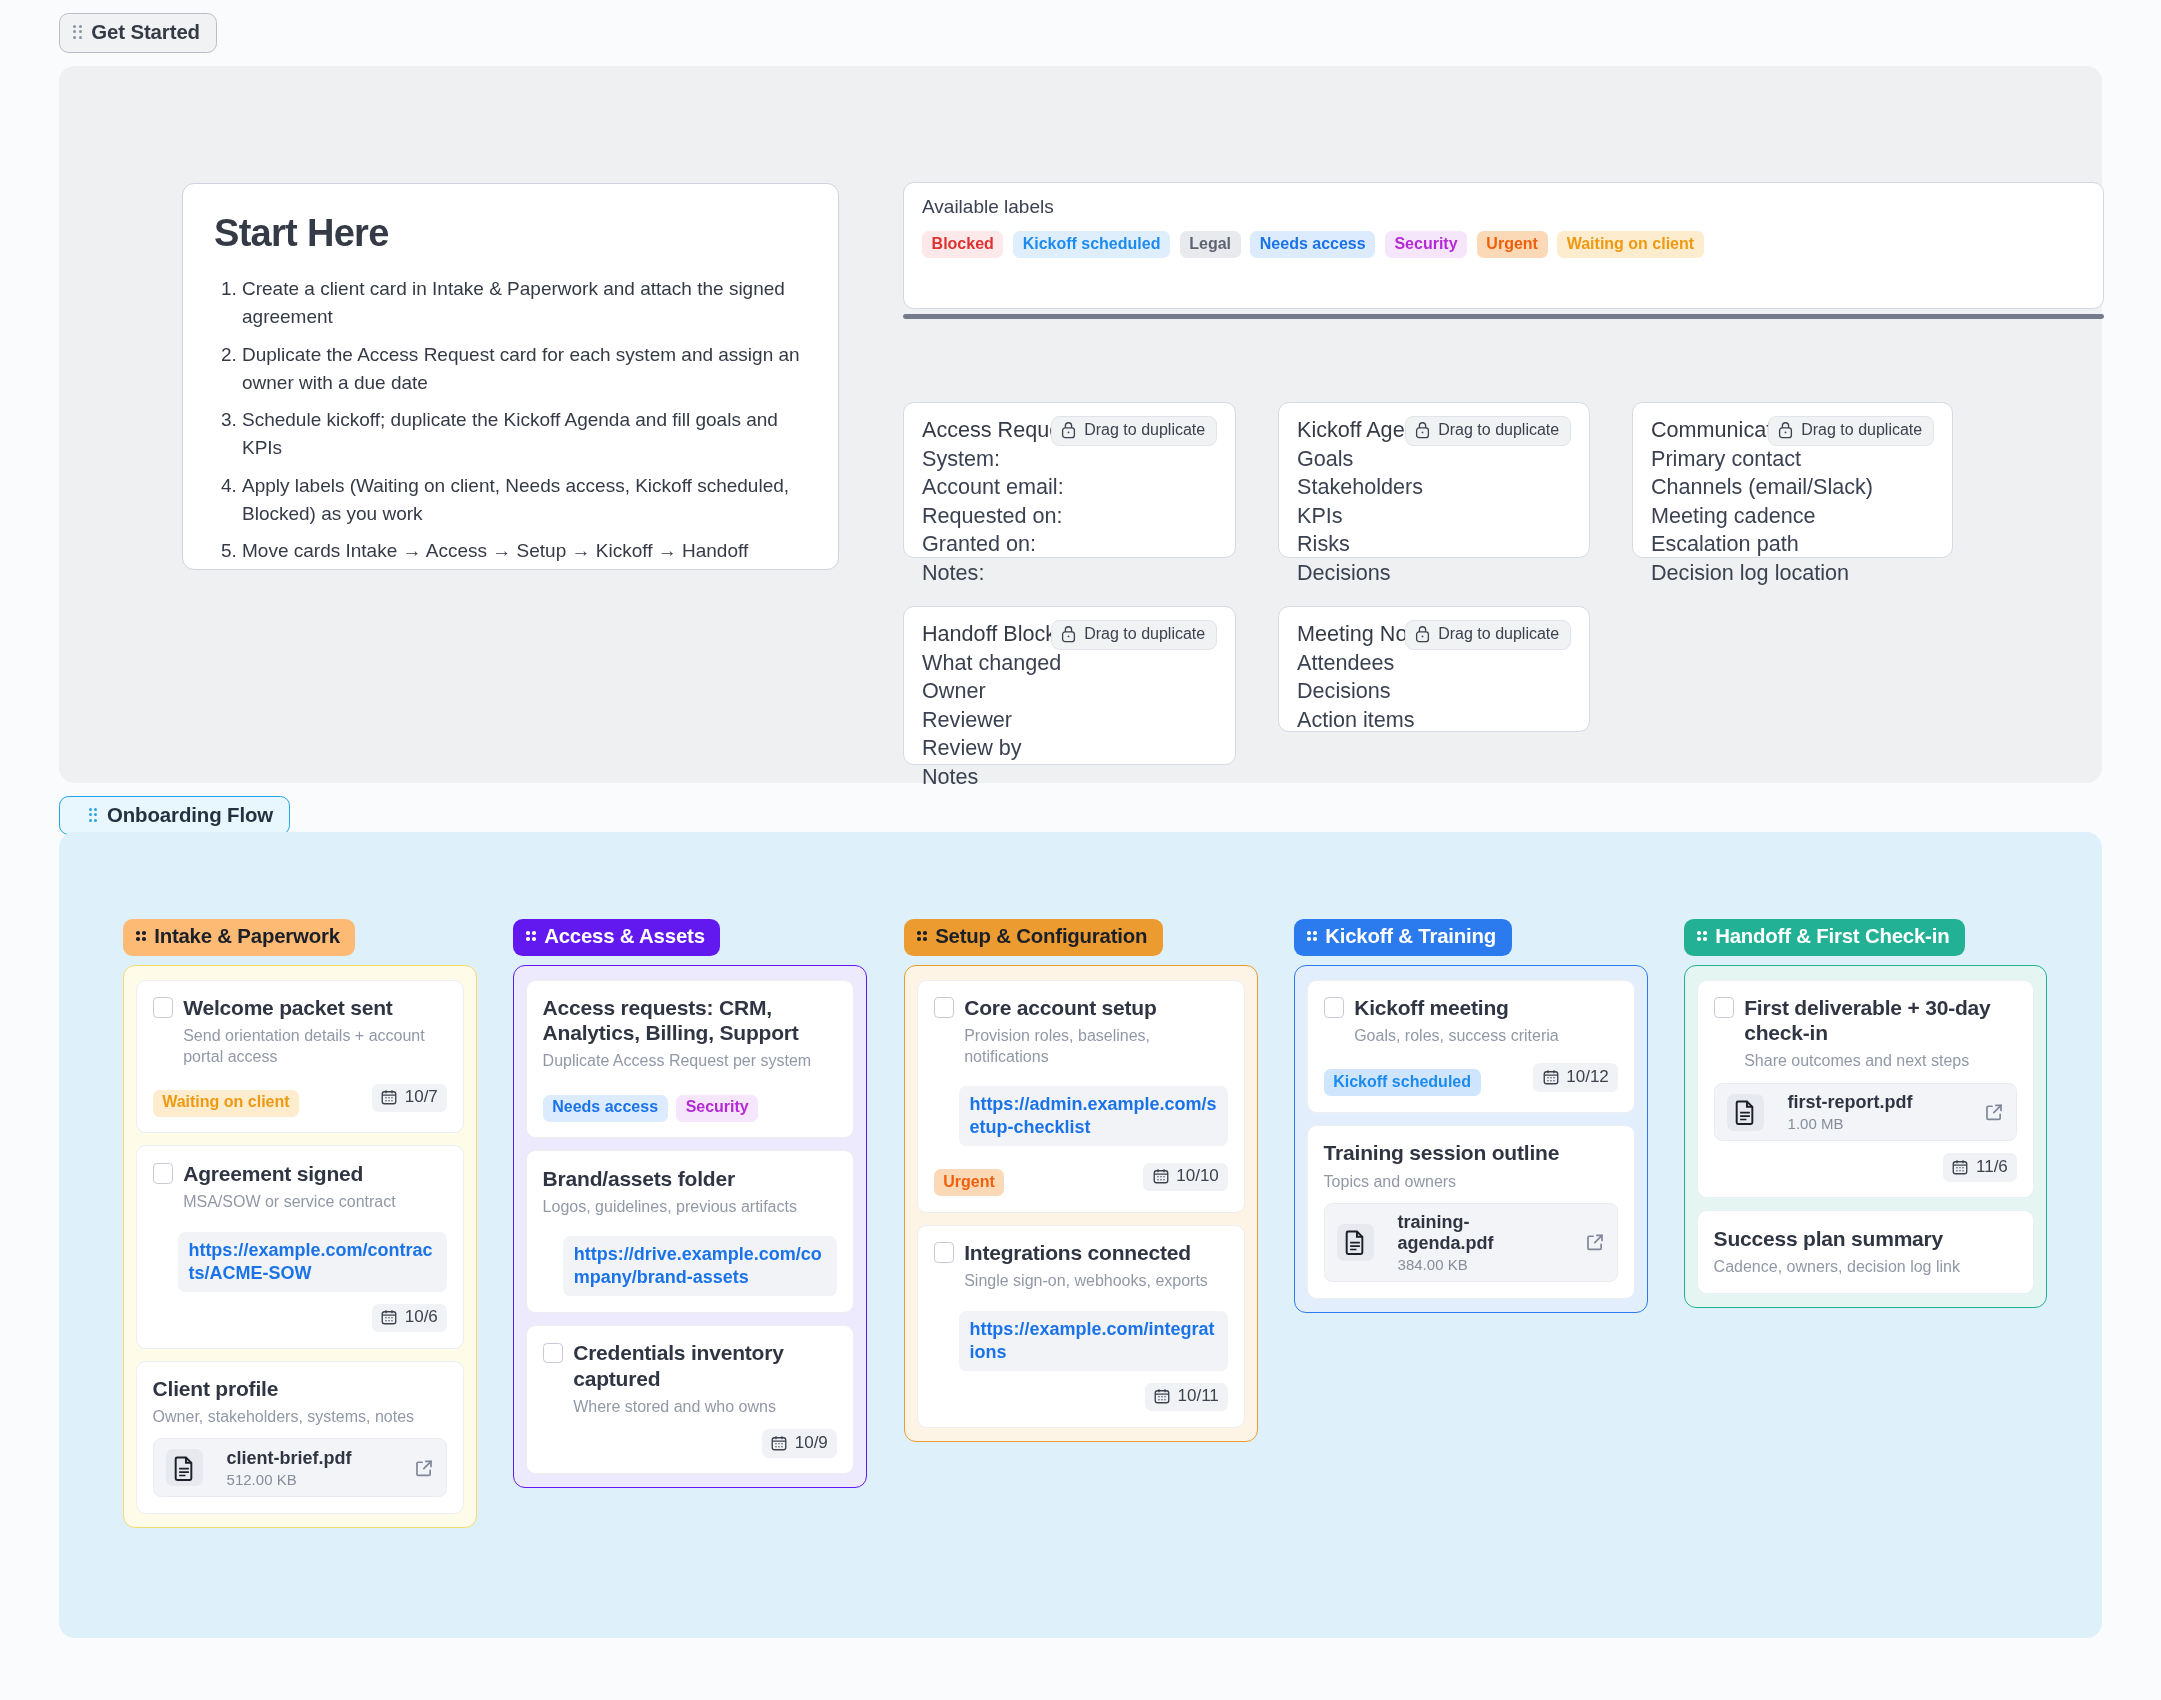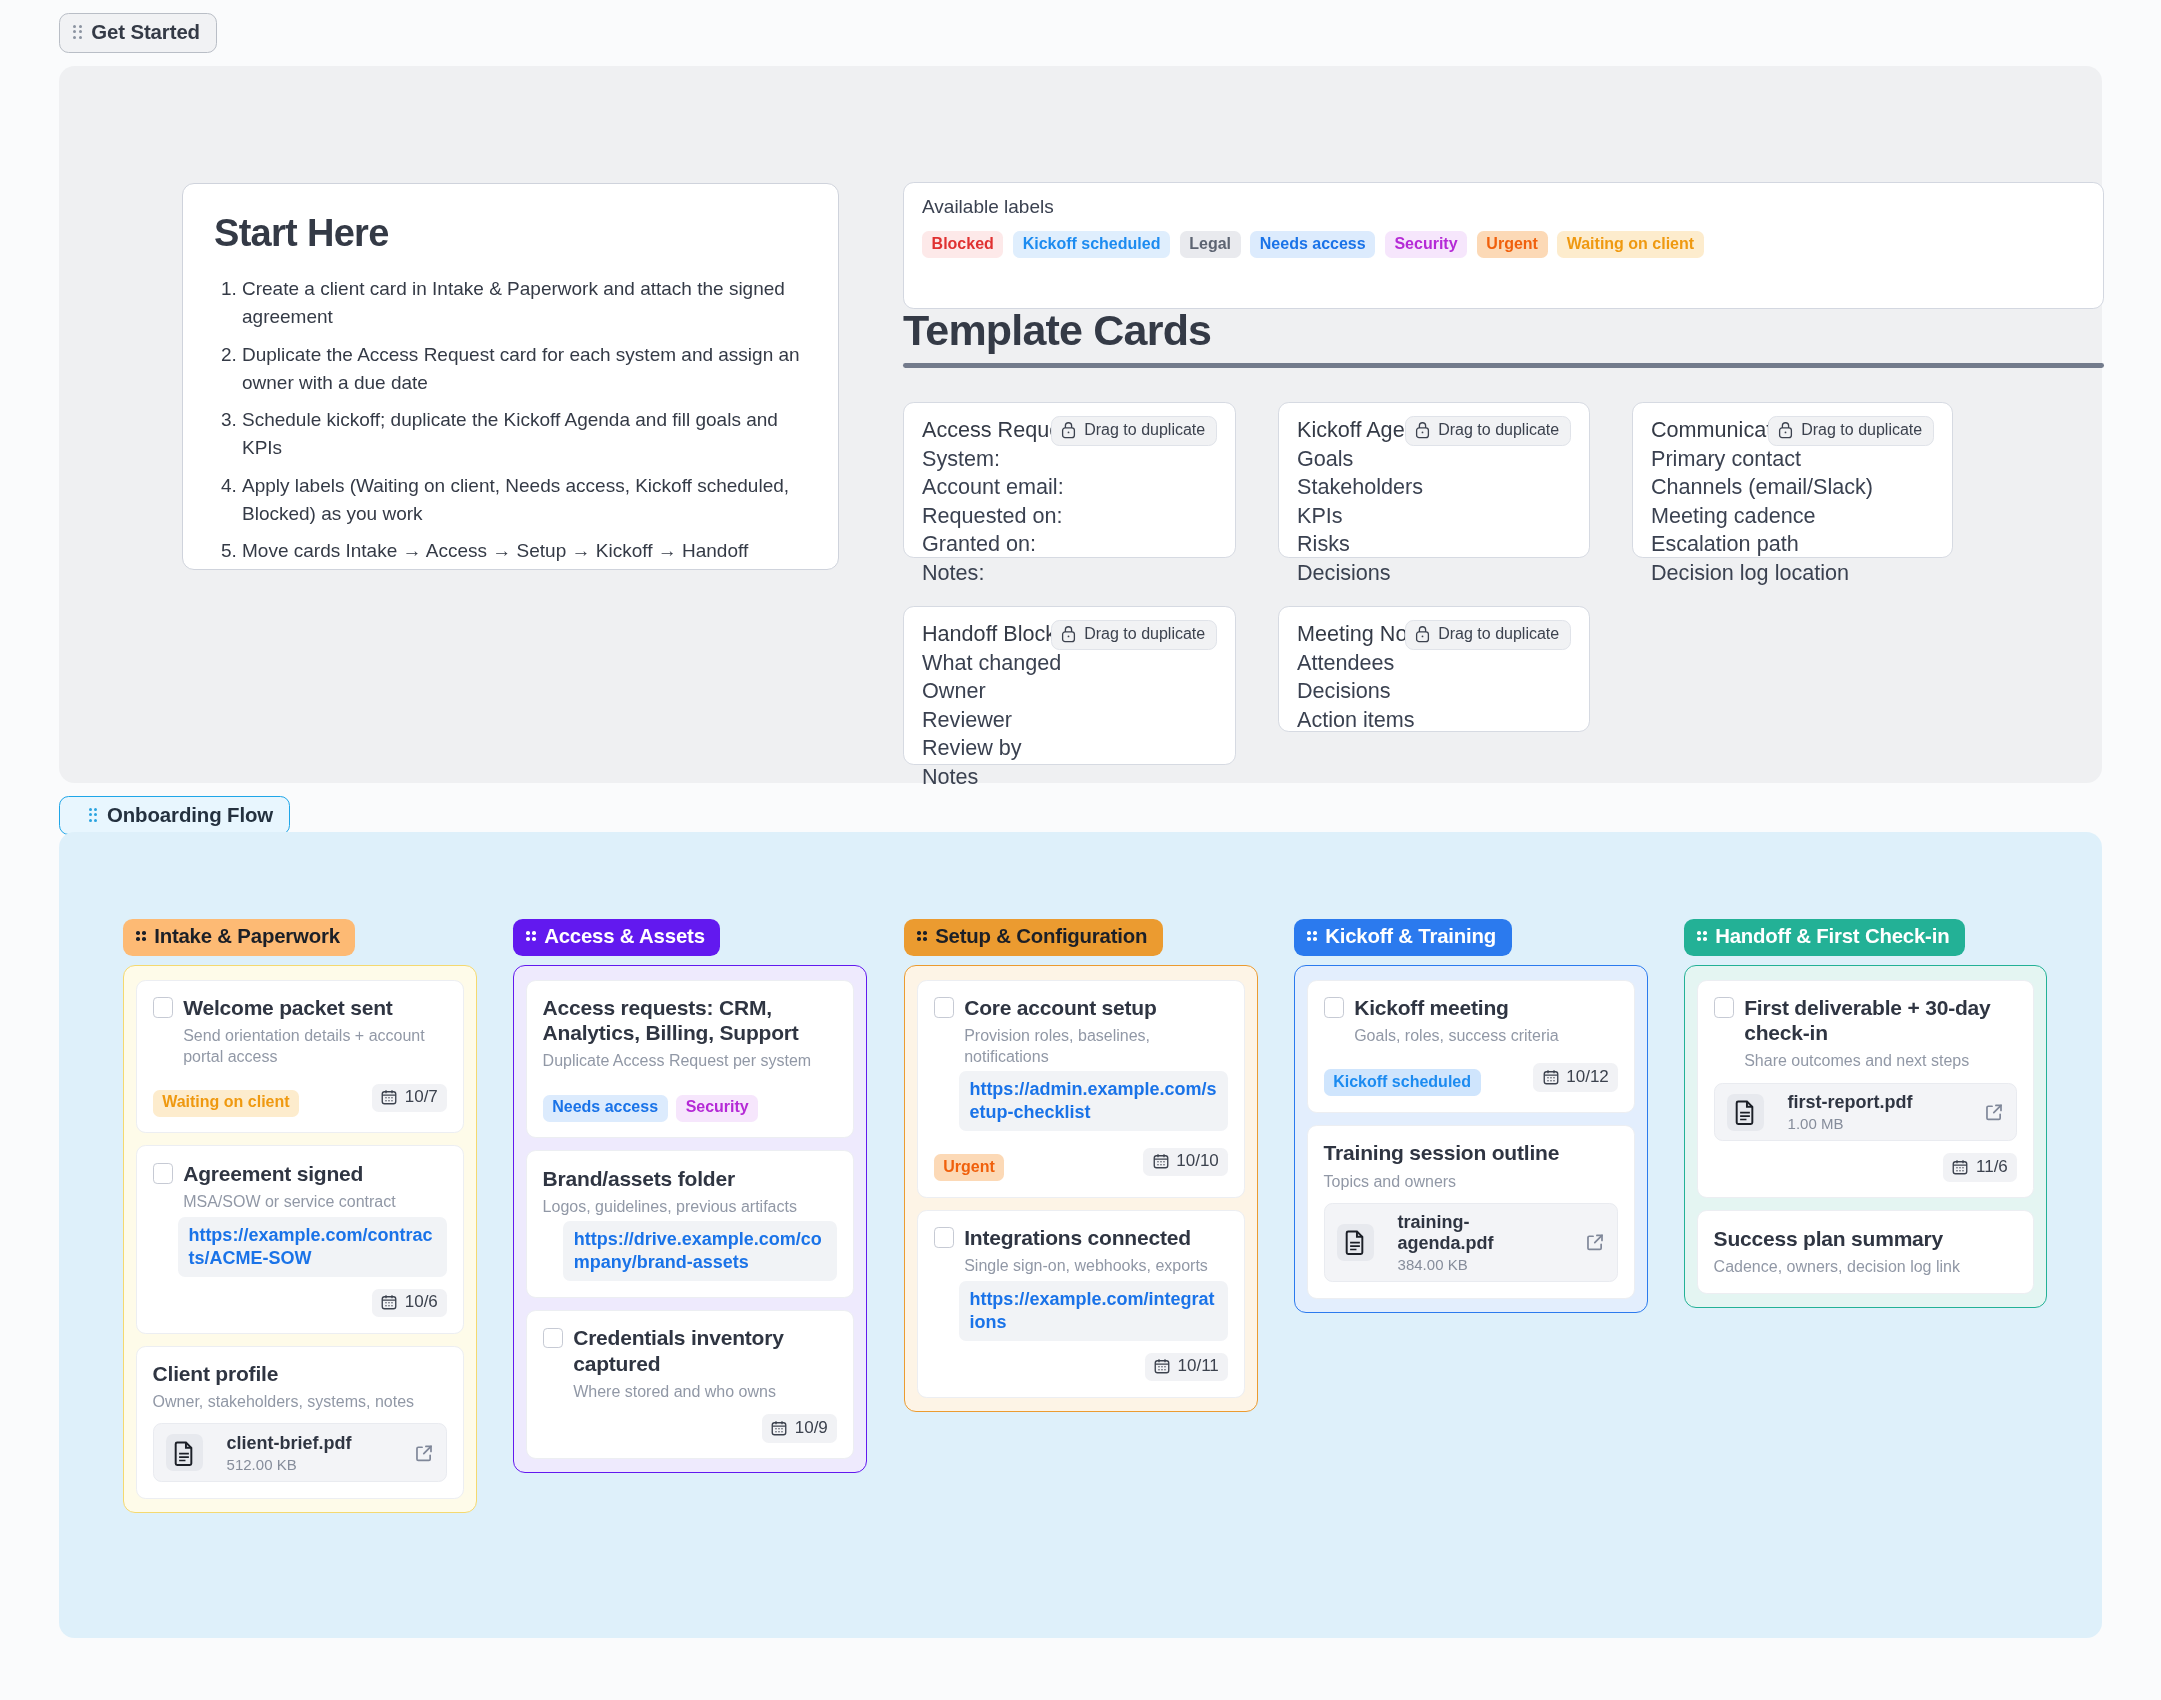--- a/index.html
+++ b/index.html
@@ -96,21 +96,21 @@
   .card {
     background:#fff; border:1.2px solid #eceef2; border-radius:9.6px;
     padding:14.4px 15.6px 15.6px 15.6px; margin-bottom:12px;
   }
   .card:last-child { margin-bottom:0; }
   .card-head { display:flex; align-items:flex-start; gap:10.2px; }
   .cb { width:20.4px; height:20.4px; border:1.5px solid #c6cad4; border-radius:4.2px; background:#fff; flex:0 0 auto; margin-top:2.4px; }
   .card-title { font-size:21px; font-weight:600; color:#2f3542; line-height:1.2; letter-spacing:-0.2px; }
   .card-sub { font-size:16px; color:#9198a6; margin-top:6px; line-height:1.28; }
   .urlbox {
-    margin:4px 0 0 25px; background:#f1f3f6; border-radius:7.2px;
+    margin:19px 0 0 25px; background:#f1f3f6; border-radius:7.2px;
     padding:7.2px 10.8px; font-size:18px; font-weight:600; color:#1a73e8; line-height:1.27; word-break:break-all;
   }
   .urlbox.noind { margin-left:20.4px; }
   .meta { display:flex; align-items:center; justify-content:space-between; margin-top:12px; }
   .meta.right { justify-content:flex-end; }
   .datechip {
     display:inline-flex; align-items:center; gap:6.6px;
     background:#f1f2f5; border-radius:6.6px; padding:3.6px 9.6px 4.8px 8.4px;
     font-size:17px; color:#3c424e;
   }
@@ -165,21 +165,20 @@
           <span class="chip" style="background: rgb(223, 238, 253); color: rgb(28, 139, 240);">Kickoff scheduled</span>
           <span class="chip" style="background: rgb(233, 234, 238); color: rgb(93, 100, 114);">Legal</span>
           <span class="chip" style="background: rgb(220, 235, 253); color: rgb(26, 115, 232);">Needs access</span>
           <span class="chip" style="background: rgb(246, 230, 252); color: rgb(181, 42, 214);">Security</span>
           <span class="chip" style="background: rgb(252, 217, 182); color: rgb(240, 96, 12);">Urgent</span>
           <span class="chip" style="background: rgb(253, 236, 205); color: rgb(239, 153, 16);">Waiting on client</span>
         </div>
     </div>
 
     <div class="tmpl-head">
-      <div class="tmpl-title">Template Cards</div>
       <div class="tmpl-rule"></div>
     </div>
 
     <div id="tmpl-cards">
         <div class="tcard" style="left: 844px; top: 336px; width: 333px; height: 156px;">
           <div class="ttitle">Access Request</div>
           <div class="trow">System:</div>
           <div class="trow">Account email:</div>
           <div class="trow">Requested on:</div>
           <div class="trow">Granted on:</div>

